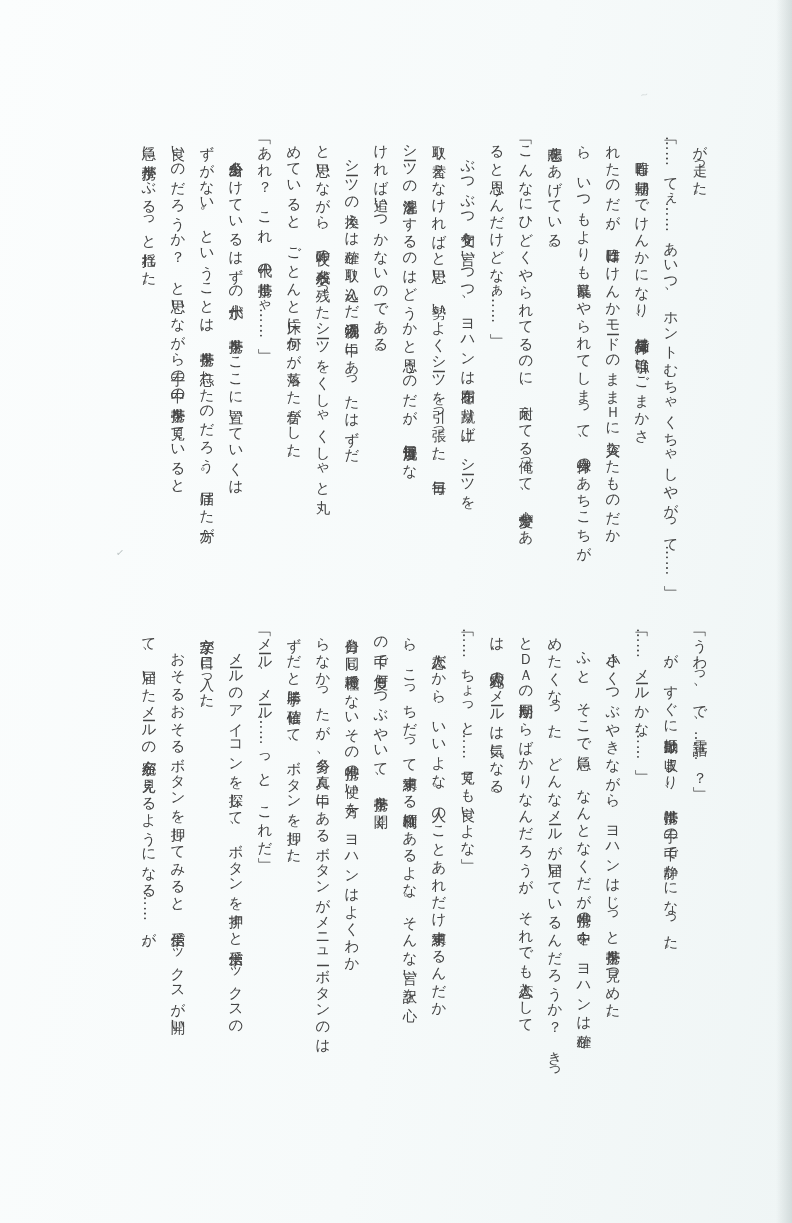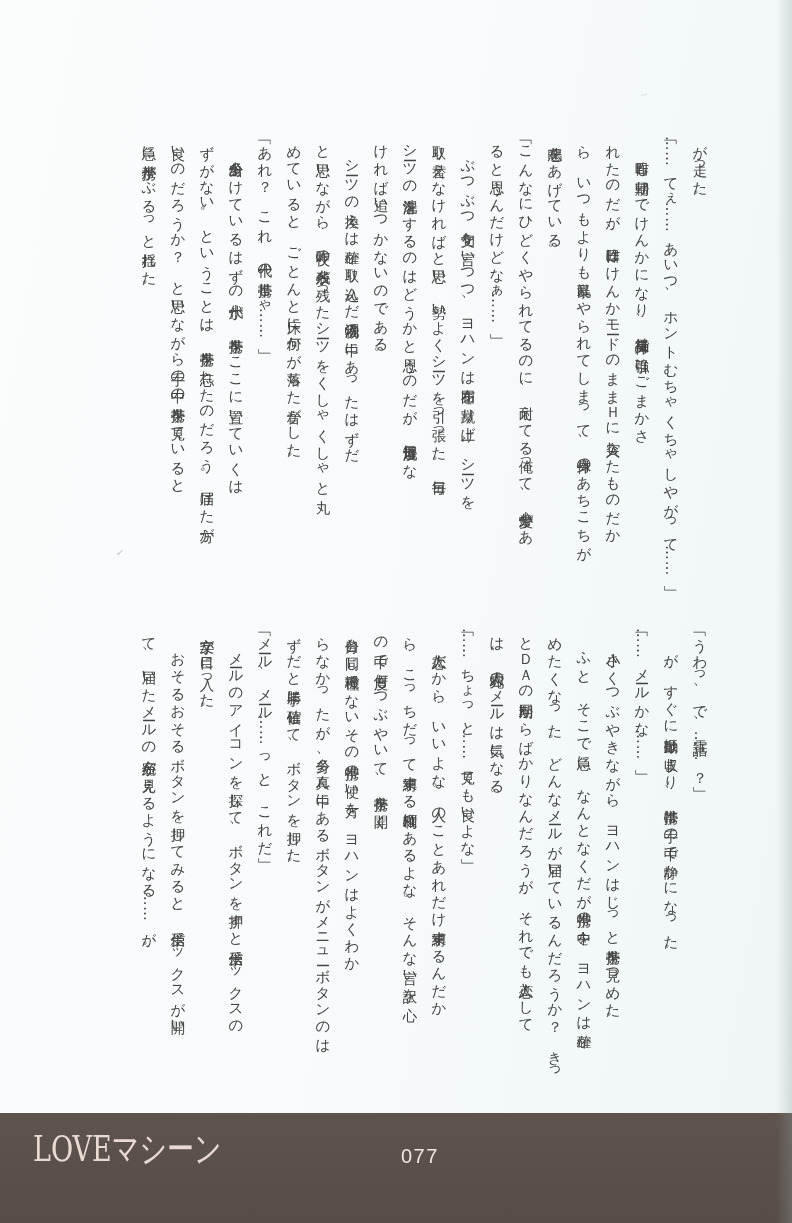--- a/index.html
+++ b/index.html
@@ -108,22 +108,18 @@
     <div class="tline">自分と同じ機種でないその携帯の使い方を、ヨハンはよくわか</div>
     <div class="tline">らなかったが、多分、真ん中にあるボタンがメニューボタンのは</div>
     <div class="tline">ずだと勝手に確信して、ボタンを押した。</div>
     <div class="tline">「メール、メール……っと、これだ」</div>
     <div class="tline">　メールのアイコンを探して、ボタンを押すと受信ボックスの</div>
     <div class="tline">文字が目に入った。</div>
     <div class="tline">　おそるおそるボタンを押してみると、受信ボックスが開い</div>
     <div class="tline">て、届いたメールの宛名が見えるようになる……が。</div>
   </div>
 
-  <div class="footer-band">
-    <div class="footer-title">LOVEマシーン</div>
-    <div class="page-number">077</div>
-  </div>
 
   <div class="speck s1">✓</div>
   <div class="speck s2">~</div>
   <div class="edge-shadow-right"></div>
 
 </div>
 
 </body></html>

